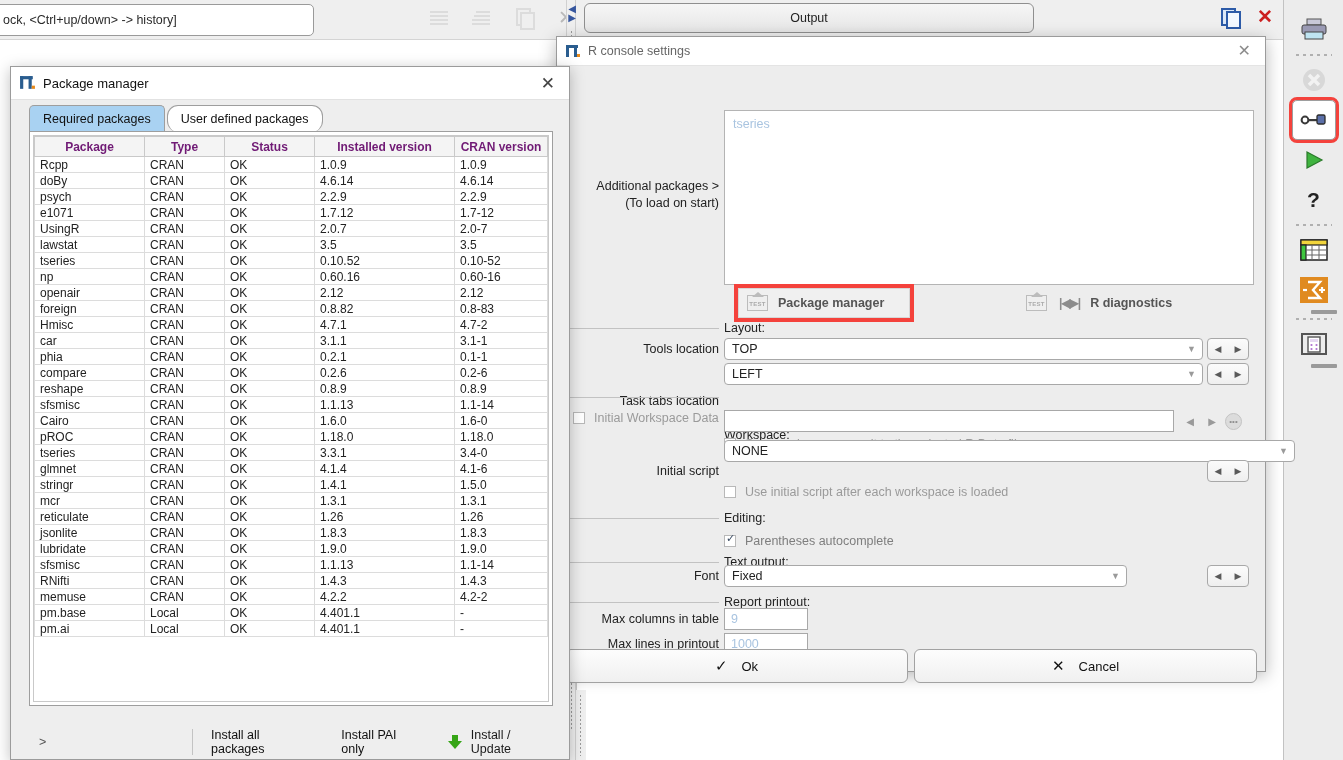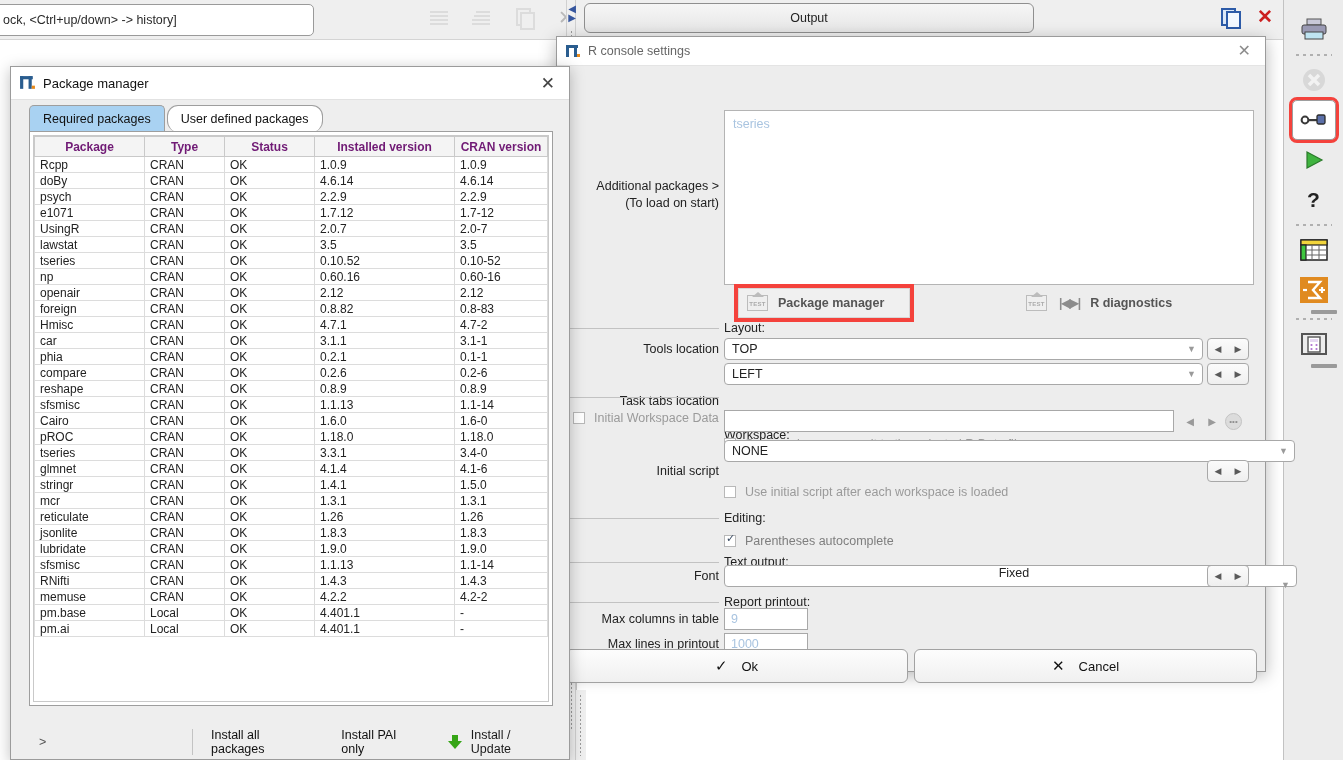--- a/index.html
+++ b/index.html
@@ -379,21 +379,21 @@
 
       <div class="chk-row" style="left:167px; top:468px;">
         <span class="chk dim checked"></span>
         <span class="chk-lbl on">Parentheses autocomplete</span>
       </div>
 
       <div class="grp-line" style="left:12px; top:496px; width:150px;"></div>
       <div class="grp-title" style="left:167px; top:489px;">Text output:</div>
 
       <div class="fld-label" style="left:12px; top:499px; width:150px;">Font</div>
-      <div class="combo" style="left:167px; top:499px; width:573px;flex-direction:column;">
+      <div class="combo" style="left:167px; top:499px; width:403px;">
         <span>Fixed</span>
         <span class="caret">▼</span>
       </div>
       <div class="spin" style="left:650px; top:499px;">
         <span>◀</span>
           <span>▶</span>
       </div>
 
       <div class="grp-line" style="left:12px; top:536px; width:150px;"></div>
       <div class="grp-title" style="left:167px; top:529px;">Report printout:</div>

